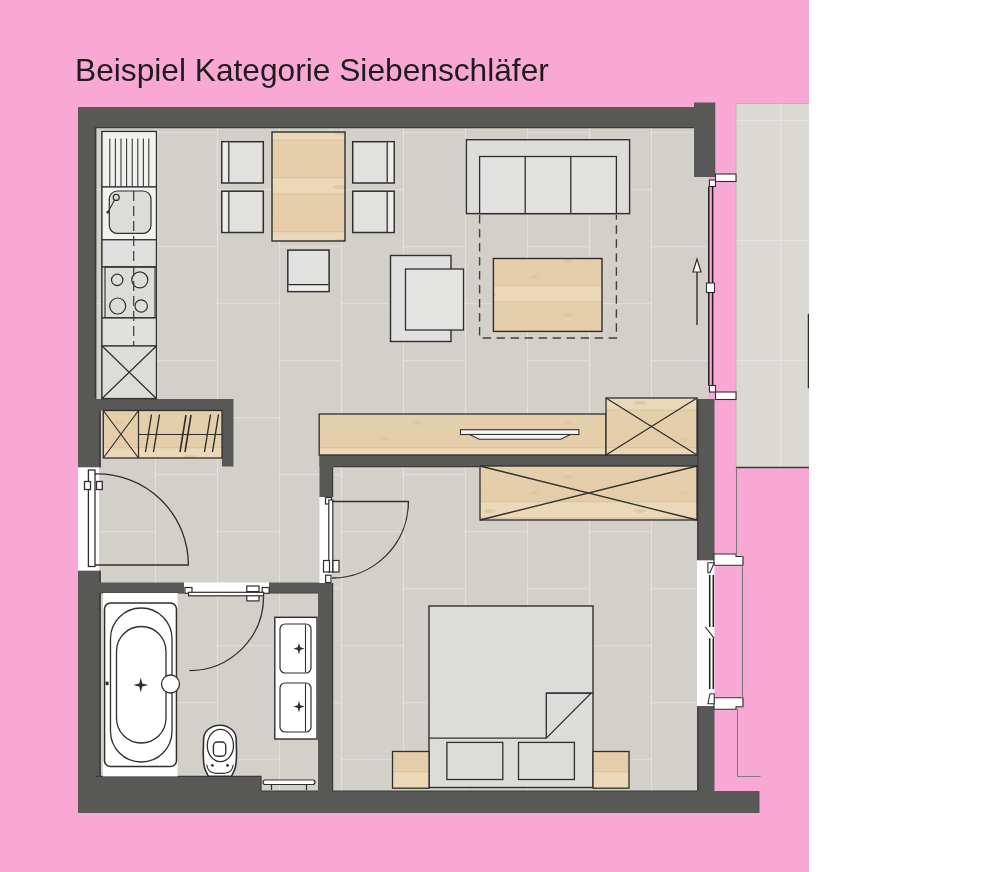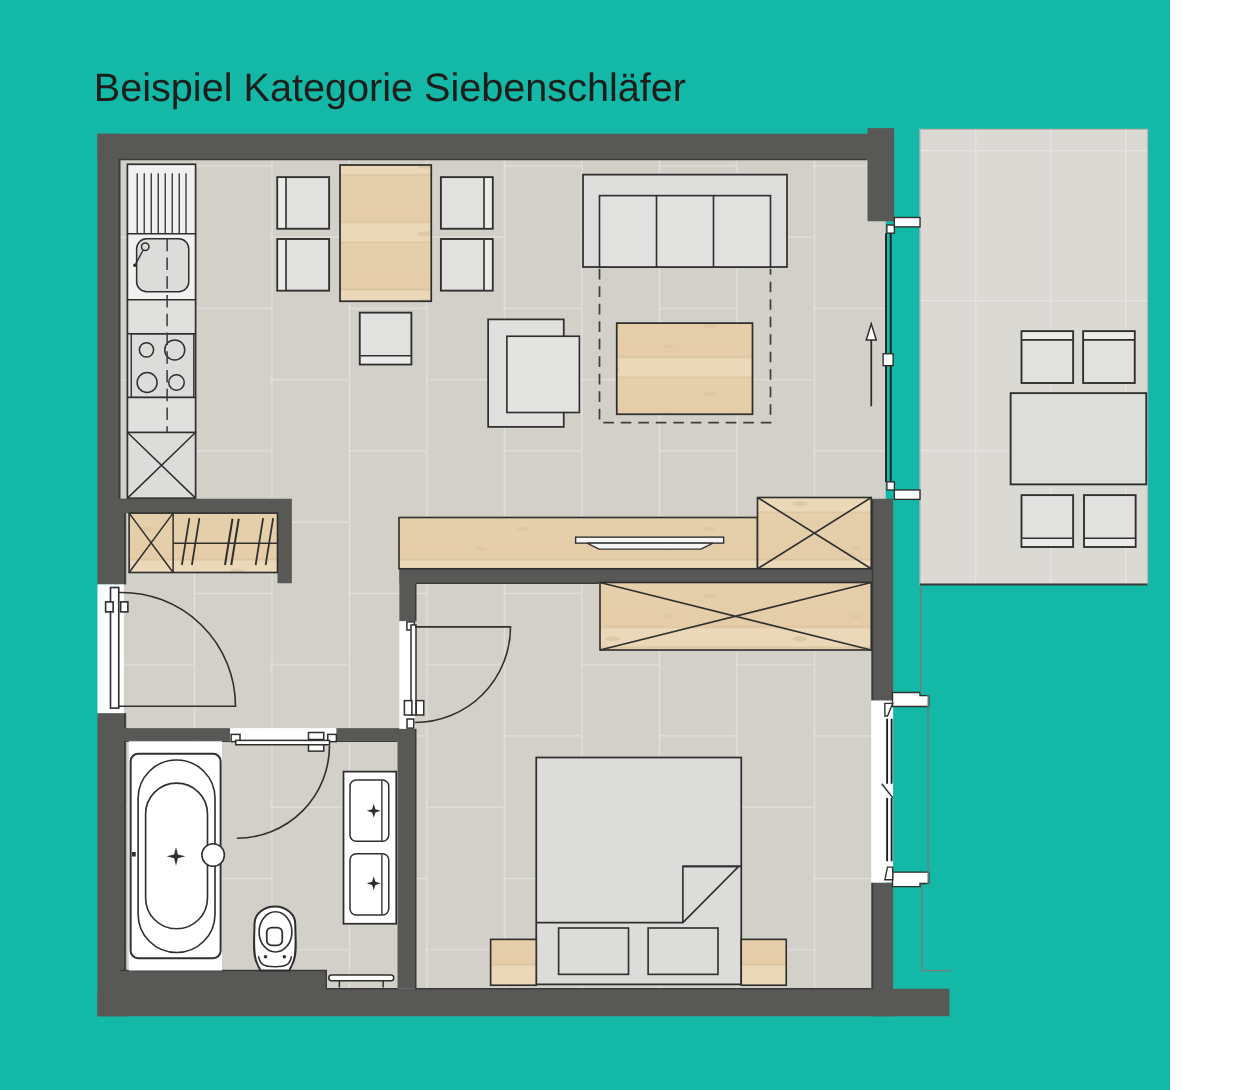--- a/index.html
+++ b/index.html
@@ -1,16 +1,16 @@
 <!DOCTYPE html>
 <html><head>
 <meta charset="utf-8">
 <style>
 html,body{margin:0;padding:0;background:#ffffff;}
-#page{position:relative;width:936px;height:872px;background:#14b8a6;overflow:hidden;
+#page{position:relative;width:809px;height:872px;background:#f9a8d4;overflow:hidden;
 font-family:"Liberation Sans", sans-serif;}
 </style>
 </head>
 <body>
 <div id="page">
 <svg width="1000" height="872" viewBox="0 0 1000 872" xmlns="http://www.w3.org/2000/svg">
 <defs>
 <pattern id="wood" width="150" height="54" patternUnits="userSpaceOnUse">
   <rect width="150" height="54" fill="#e6d1ae"></rect>
   <rect y="0" width="150" height="15" fill="#e4cda8"></rect>

